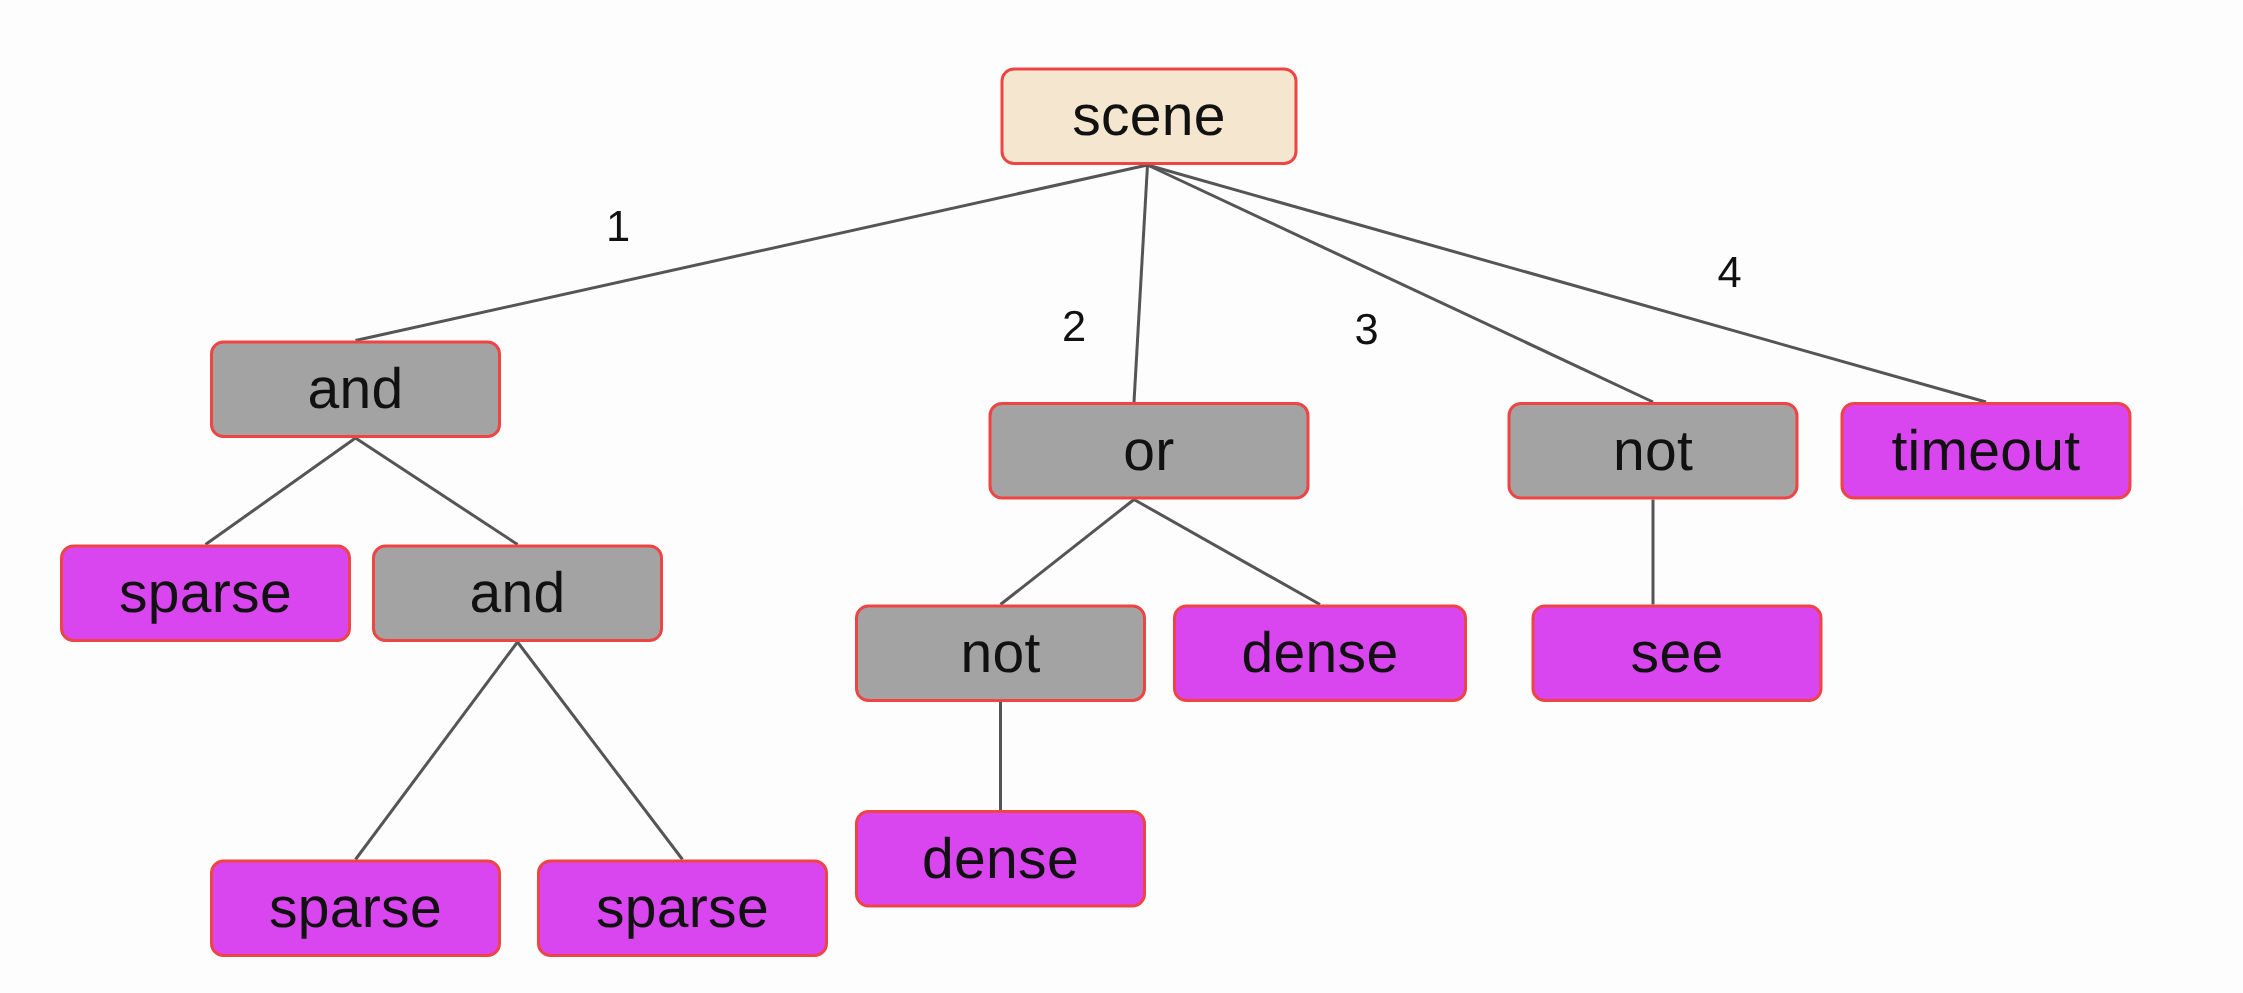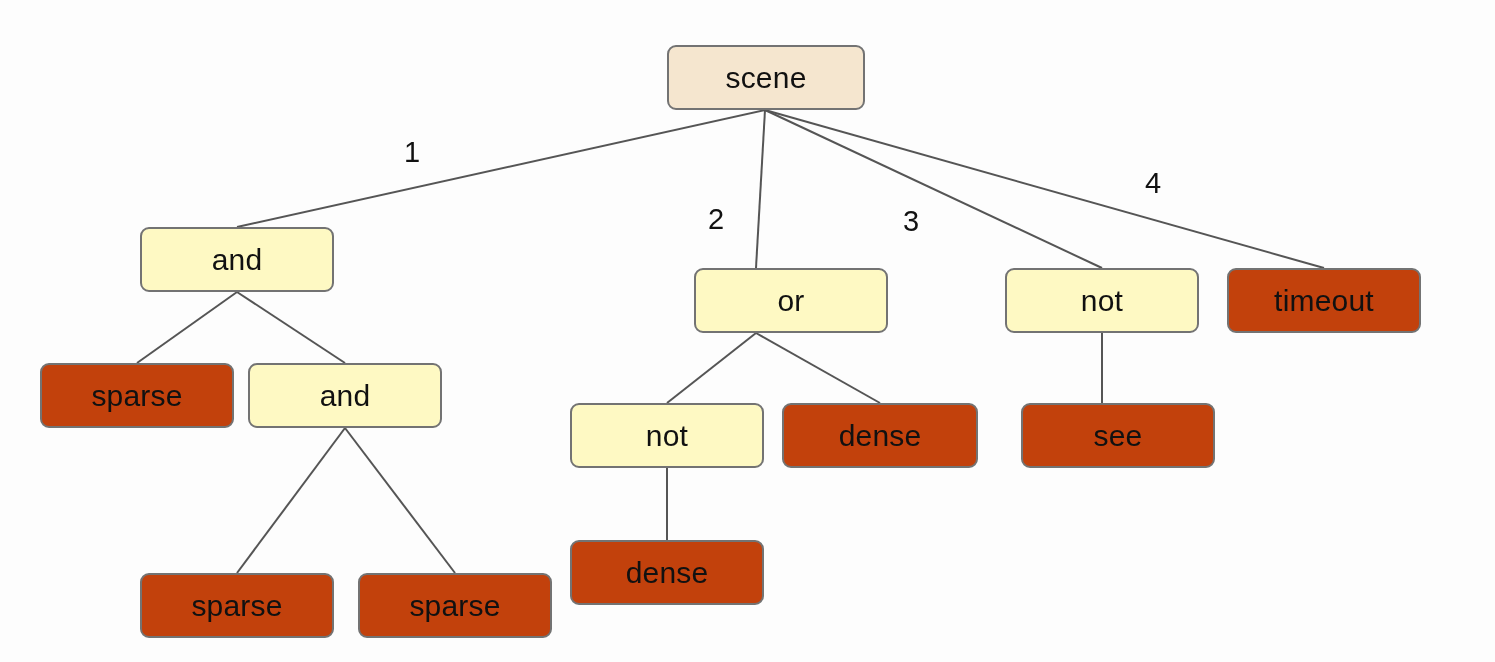--- a/index.html
+++ b/index.html
@@ -18,34 +18,34 @@
   #edge-layer {
     position: absolute;
     left: 0; top: 0;
     width: 1495px;
     height: 662px;
     pointer-events: none;
   }
   .node {
     position: absolute;
     box-sizing: border-box;
-    border: 2px solid #737373;
+    border: 2px solid #ef4444;
     border-radius: 9px;
     display: flex;
     align-items: center;
     justify-content: center;
     color: #111111;
-    font-size: 30px;
+    font-size: 38px;
     line-height: 1;
     letter-spacing: 0.2px;
     white-space: nowrap;
   }
   .node.root  { background: #f5e6cf; }
-  .node.op    { background: #fef9c3; }
-  .node.leaf  { background: #c2410c; }
+  .node.op    { background: #a3a3a3; }
+  .node.leaf  { background: #d946ef; }
   .edge-label {
     position: absolute;
     color: #111111;
     font-size: 29px;
     line-height: 1;
     white-space: nowrap;
     transform: translate(-50%, -50%);
   }
 </style>
 </head>
@@ -62,21 +62,21 @@
       <line x1="345" y1="428" x2="237" y2="573" stroke="#555555" stroke-width="2"></line>
       <line x1="345" y1="428" x2="455" y2="573" stroke="#555555" stroke-width="2"></line>
       <line x1="756" y1="333" x2="667" y2="403" stroke="#555555" stroke-width="2"></line>
       <line x1="756" y1="333" x2="880" y2="403" stroke="#555555" stroke-width="2"></line>
       <line x1="667" y1="468" x2="667" y2="540" stroke="#555555" stroke-width="2"></line>
       <line x1="1102" y1="333" x2="1102" y2="403" stroke="#555555" stroke-width="2"></line>
     </svg>
   <div id="node-layer">
       <div class="node root" style="left: 667px; top: 45px; width: 198px; height: 65px;">scene</div>
       <div class="node op" style="left: 140px; top: 227px; width: 194px; height: 65px;">and</div>
-      <div class="node op" style="left: 659px; top: 268px; width: 194px; height: 65px; margin-left: 35px;">or</div>
+      <div class="node op" style="left: 659px; top: 268px; width: 214px; height: 65px;">or</div>
       <div class="node op" style="left: 1005px; top: 268px; width: 194px; height: 65px;">not</div>
       <div class="node leaf" style="left: 1227px; top: 268px; width: 194px; height: 65px;">timeout</div>
       <div class="node leaf" style="left: 40px; top: 363px; width: 194px; height: 65px;">sparse</div>
       <div class="node op" style="left: 248px; top: 363px; width: 194px; height: 65px;">and</div>
       <div class="node op" style="left: 570px; top: 403px; width: 194px; height: 65px;">not</div>
       <div class="node leaf" style="left: 782px; top: 403px; width: 196px; height: 65px;">dense</div>
       <div class="node leaf" style="left: 1005px; top: 403px; width: 194px; height: 65px; margin-left: 16px;">see</div>
       <div class="node leaf" style="left: 570px; top: 540px; width: 194px; height: 65px;">dense</div>
       <div class="node leaf" style="left: 140px; top: 573px; width: 194px; height: 65px;">sparse</div>
       <div class="node leaf" style="left: 358px; top: 573px; width: 194px; height: 65px;">sparse</div>

